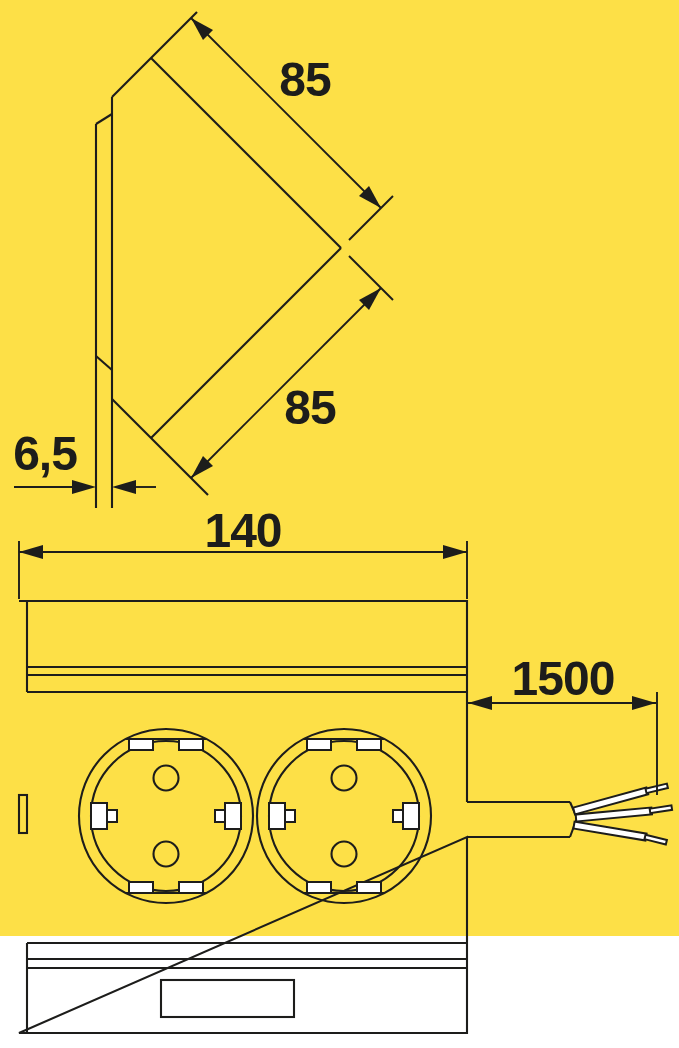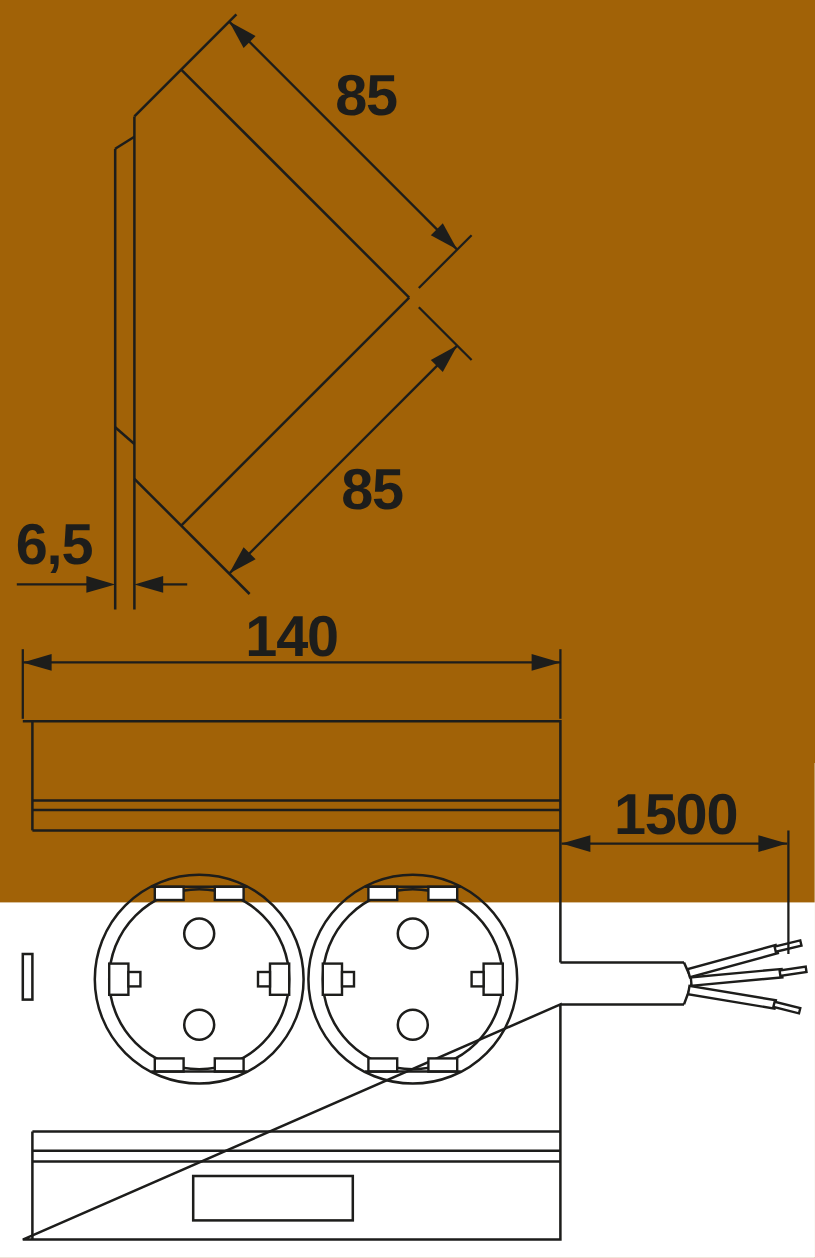--- a/index.html
+++ b/index.html
@@ -3,21 +3,21 @@
 <meta charset="utf-8">
 <style>
   html, body {
     margin: 0;
     padding: 0;
     background: #ffffff;
     width: 679px;
     height: 1048px;
     overflow: hidden;
   }
-  .stage { width: 679px; height: 752px; position: relative; background:#a16207; }
+  .stage { width: 679px; height: 936px; position: relative; background:#fde047; }
   svg { display: block; }
   .ln   { stroke: #1d1d1b; stroke-width: 2.1; fill: none; stroke-linecap: butt; stroke-linejoin: miter; }
   .dim  { stroke: #1d1d1b; stroke-width: 1.9; fill: none; }
   .arr  { fill: #1d1d1b; stroke: none; }
   .wfill{ fill: #ffffff; stroke: #1d1d1b; stroke-width: 2; }
   text.dimtxt {
     font-family: "Liberation Sans", sans-serif;
     font-weight: bold;
     font-size: 48px;
     fill: #1d1d1b;

